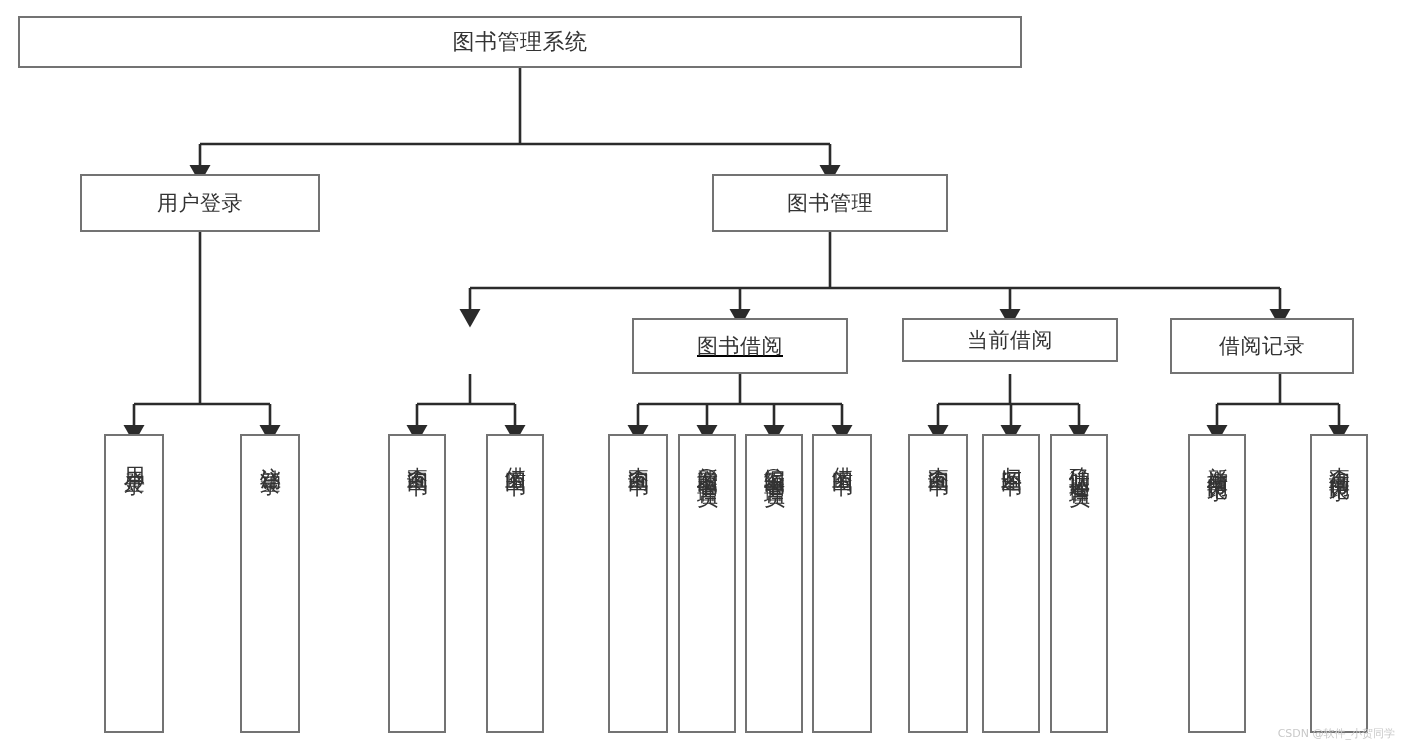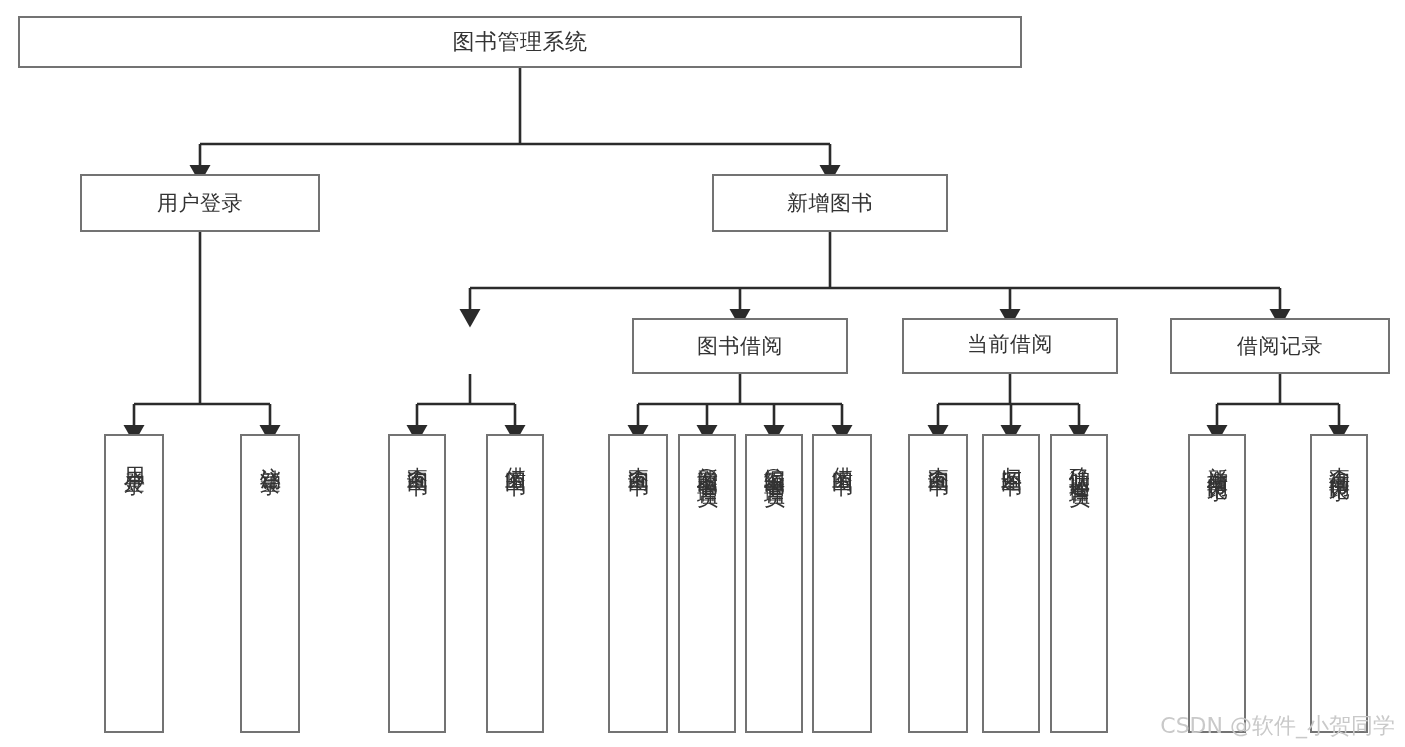--- a/index.html
+++ b/index.html
@@ -60,21 +60,21 @@
     text-orientation: upright;
     font-size: 21px;
     letter-spacing: 3px;
     line-height: 1;
     white-space: nowrap;
   }
   #watermark {
     position: absolute;
     right: 10px;
     bottom: 6px;
-    font-size: 22px;
+    font-size: 11px;
     color: #c9c9c9;
     z-index: 5;
     white-space: nowrap;
     pointer-events: none;
   }
 </style>
 </head>
 <body>
 
 <div id="diagram-root">
@@ -123,30 +123,30 @@
   </svg>
 
   <div class="node horiz" id="node-root" style="left: 18px; top: 16px; width: 1004px; height: 52px;">
     <span class="node-label">图书管理系统</span>
   </div>
 
   <div class="node horiz" id="node-user_login" style="left: 80px; top: 174px; width: 240px; height: 58px;">
     <span class="node-label">用户登录</span>
   </div>
   <div class="node horiz" id="node-book_manage" style="left: 712px; top: 174px; width: 236px; height: 58px;">
-    <span class="node-label">新增图书</span>
+    <span class="node-label">图书管理</span>
   </div>
 
-  <div class="node horiz" id="node-book_borrow" style="left: 632px; top: 318px; width: 216px; height: 56px;">
+  <div class="node horiz" id="node-book_borrow" style="left: 632px; top: 318px; width: 216px; height: 56px; text-decoration: underline;">
     <span class="node-label">图书借阅</span>
   </div>
-  <div class="node horiz" id="node-current_borrow" style="left: 902px; top: 318px; width: 216px; height: 56px; font-family: Liberation Mono, monospace;">
+  <div class="node horiz" id="node-current_borrow" style="left: 902px; top: 318px; width: 216px; height: 44px;">
     <span class="node-label">当前借阅</span>
   </div>
-  <div class="node horiz" id="node-borrow_record" style="left: 1170px; top: 318px; width: 220px; height: 56px; justify-content: center;">
+  <div class="node horiz" id="node-borrow_record" style="left: 1170px; top: 318px; width: 184px; height: 56px; justify-content: center;">
     <span class="node-label">借阅记录</span>
   </div>
 
   <div class="node vert" id="node-leaf_user_login" style="left: 104px; top: 434px; width: 60px; height: 299px;">
     <span class="node-label">用户登录</span>
   </div>
   <div class="node vert" id="node-leaf_user_logout" style="left: 240px; top: 434px; width: 60px; height: 299px;">
     <span class="node-label">注销登录</span>
   </div>
 

